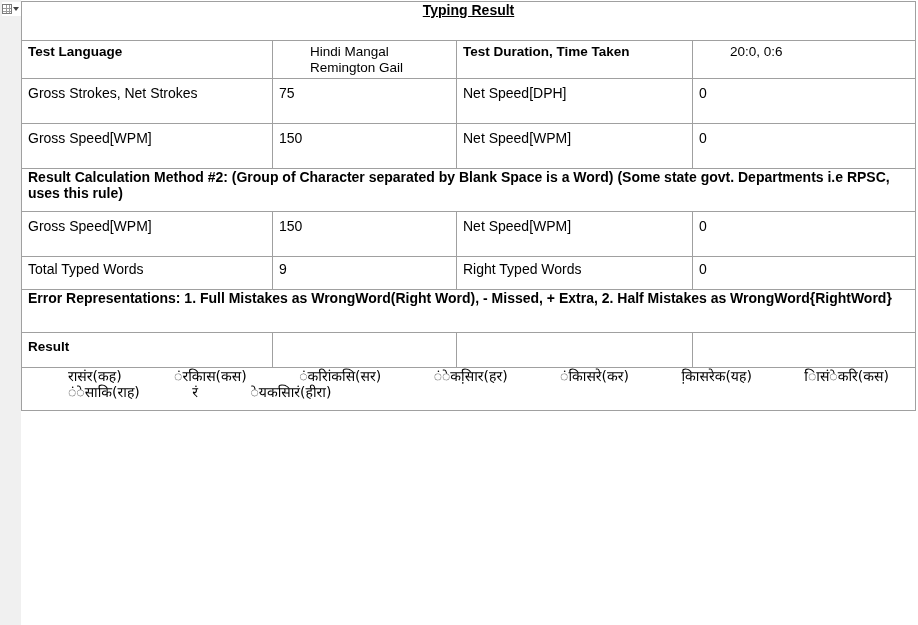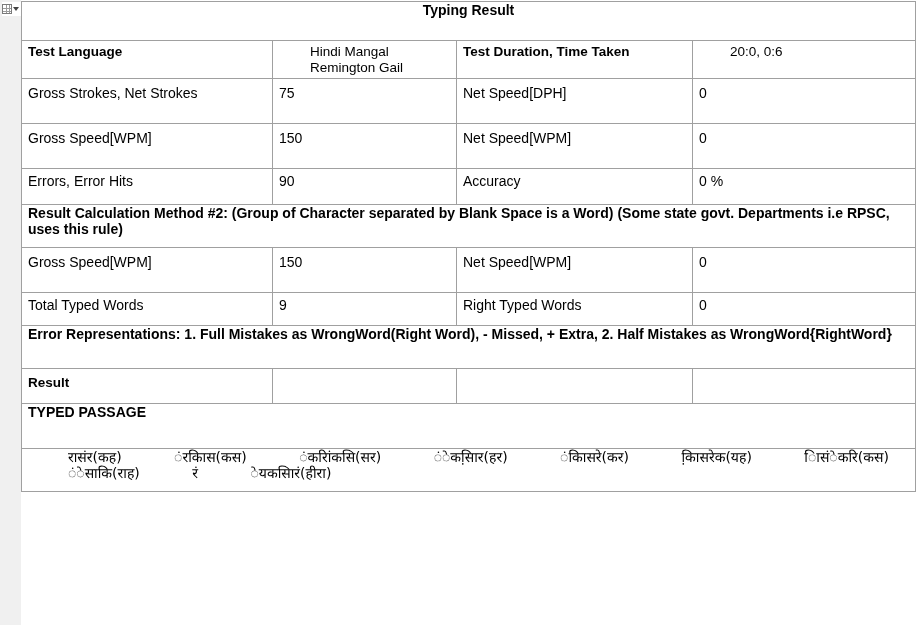--- a/index.html
+++ b/index.html
@@ -29,21 +29,21 @@
   table.report {
     position: absolute; left: 21px; top: 1px; width: 894px;
     border-collapse: collapse; table-layout: fixed;
   }
   table.report td {
     border: 1px solid #a0a0a0; vertical-align: top; padding: 0 6px;
     font-size: 14px; line-height: 16px;
   }
   td.title-cell {
     text-align: center; font-size: 21px; font-weight: bold; height: 38px;
-    vertical-align: middle; padding-top: 2px;
+    vertical-align: middle; padding-top: 2px; text-decoration: underline;
   }
   tr.info td { height: 34px; padding-top: 3px; }
   tr.info td.b { font-weight: bold; font-size: 13.5px; }
   tr.info td.v { font-size: 13.5px; padding-left: 37px; }
   td.method1 {
     text-align: center; font-weight: bold; font-size: 16.5px; line-height: 20px;
     height: 66px; vertical-align: middle; padding: 0 6px;
   }
   tr.r-tall td { height: 38px; padding-top: 6px; }
   tr.r-mid td { height: 31px; padding-top: 4px; }
@@ -90,26 +90,20 @@
     <td>75</td>
     <td>Net Speed[DPH]</td>
     <td>0</td>
   </tr>
   <tr class="r-tall">
     <td>Gross Speed[WPM]</td>
     <td>150</td>
     <td>Net Speed[WPM]</td>
     <td>0</td>
   </tr>
-  <tr class="r-mid">
-    <td>Errors, Error Hits</td>
-    <td>90</td>
-    <td>Accuracy</td>
-    <td>0 %</td>
-  </tr>
   <tr>
     <td colspan="4" class="note">Result Calculation Method #2: (Group of Character separated by Blank Space is a Word) (Some state govt. Departments i.e RPSC, uses this rule)</td>
   </tr>
   <tr class="r-tall" style="height:37px">
     <td>Gross Speed[WPM]</td>
     <td>150</td>
     <td>Net Speed[WPM]</td>
     <td>0</td>
   </tr>
   <tr class="r-sm">
@@ -121,23 +115,20 @@
   <tr>
     <td colspan="4" class="note">Error Representations: 1. Full Mistakes as WrongWord(Right Word), - Missed, + Extra, 2. Half Mistakes as WrongWord{RightWord}</td>
   </tr>
   <tr class="result-row">
     <td>Result</td>
     <td></td>
     <td></td>
     <td></td>
   </tr>
   <tr>
-    <td colspan="4" class="passage-head">TYPED PASSAGE</td>
-  </tr>
-  <tr>
     <td colspan="4" class="passage">
       <span class="passage-word">रासंर(कह)</span>
       <span class="passage-word">ंरकािस(कस)</span>
       <span class="passage-word">ंकरिांकसि(सर)</span>
       <span class="passage-word">ंेकसाि़र(हर)</span>
       <span class="passage-word">ंकािसरे(कर)</span>
       <span class="passage-word">काि़सरेक(यह)</span>
       <span class="passage-word">ािसंेकरि(कस)</span>
       <span class="passage-word">ंेसाकि(राह)</span>
       <span class="passage-word">रं</span>

